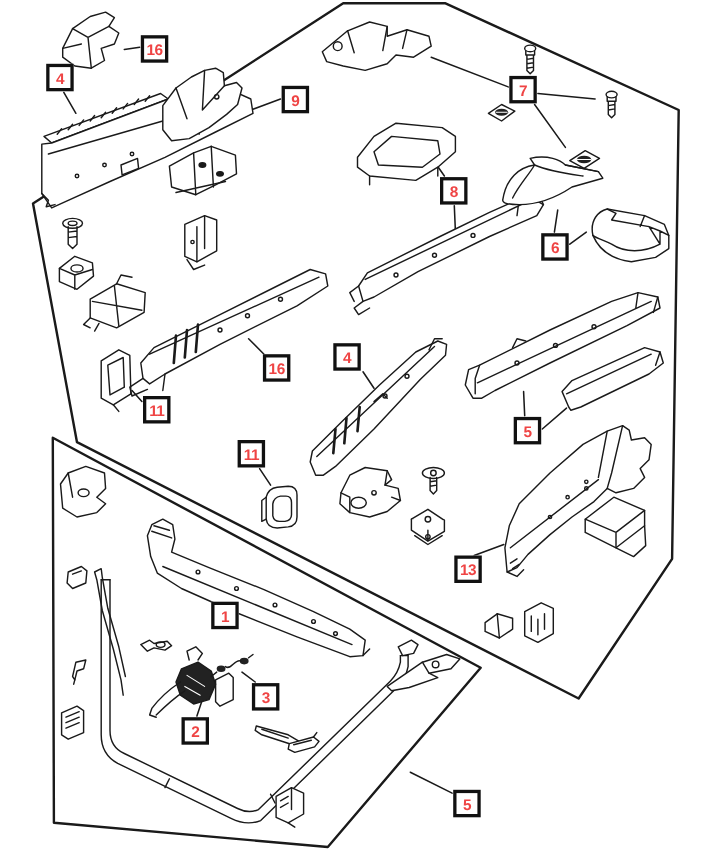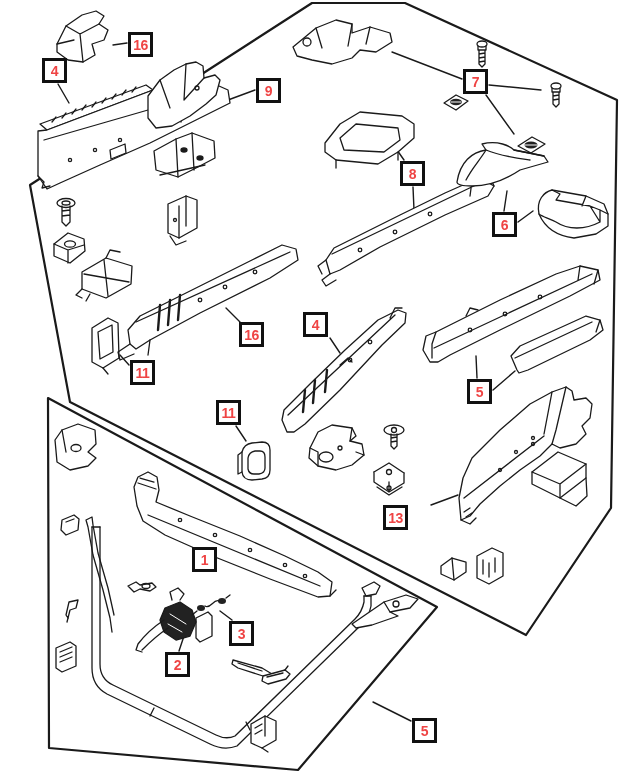--- a/index.html
+++ b/index.html
@@ -325,18 +325,18 @@
 <div class="callout" style="left:229px;top:621px">3</div>
 <div class="callout" style="left:42px;top:58px">4</div>
 <div class="callout" style="left:412px;top:718px">5</div>
 <div class="callout" style="left:492px;top:212px">6</div>
 <div class="callout" style="left:463px;top:69px">7</div>
 <div class="callout" style="left:400px;top:161px">8</div>
 <div class="callout" style="left:256px;top:78px">9</div>
 <div class="callout" style="left:239px;top:322px">16</div>
 <div class="callout" style="left:130px;top:360px">11</div>
 <div class="callout" style="left:467px;top:379px">5</div>
-<div class="callout" style="left:383px;top:505px">13</div>
+<div class="callout" style="left:413px;top:505px">13</div>
 <div class="callout" style="left:303px;top:312px">4</div>
 <div class="callout" style="left:216px;top:400px">11</div>
 <div class="callout" style="left:128px;top:32px">16</div>
 
 </div>
 
 </body></html>

